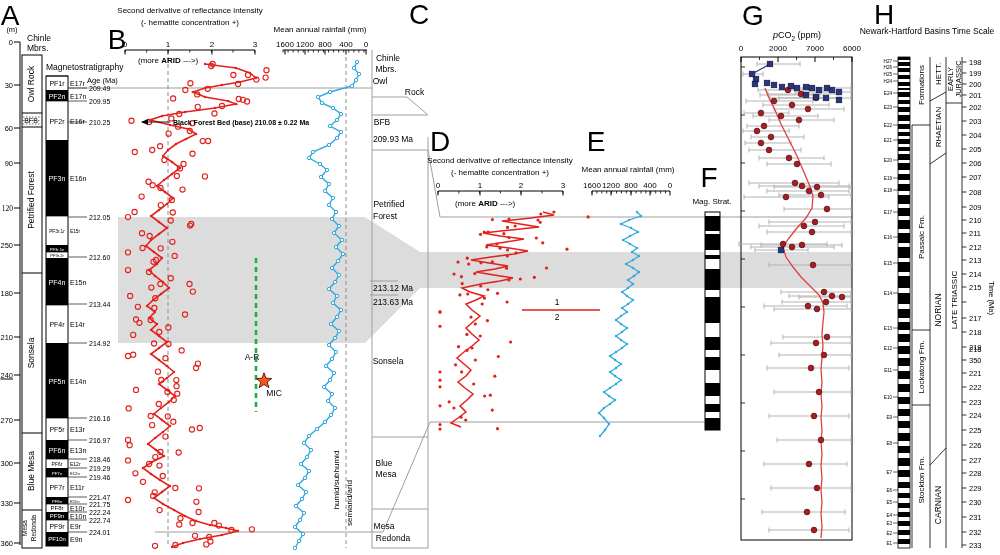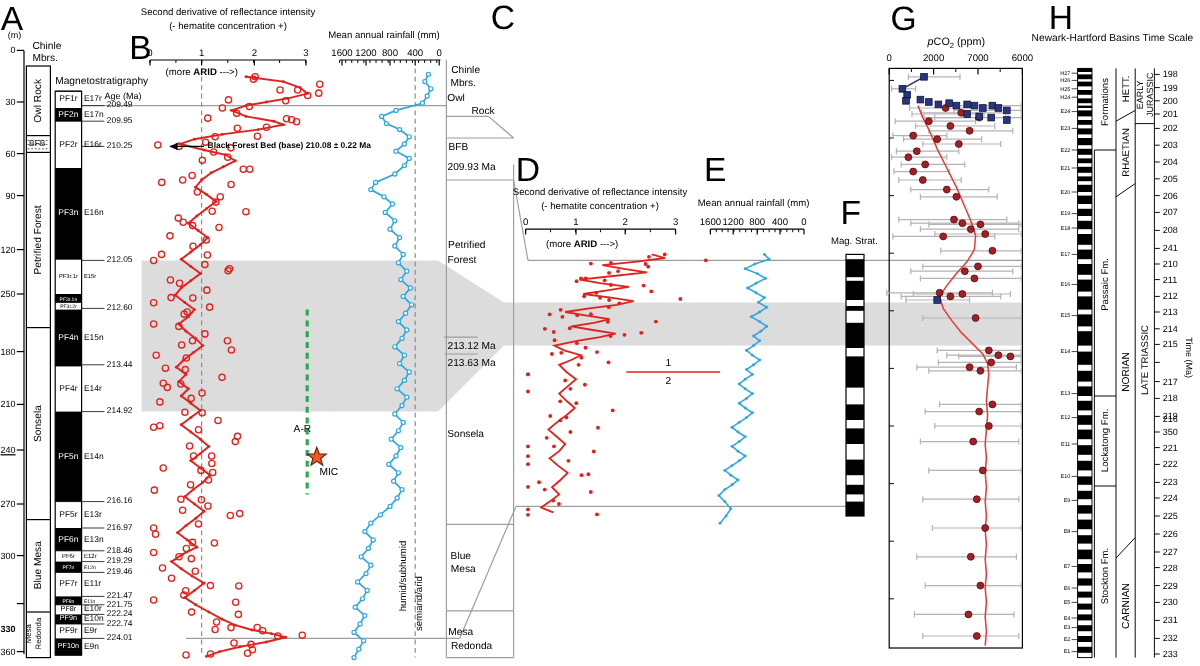--- a/index.html
+++ b/index.html
@@ -1036,28 +1036,28 @@
 
   <div class="abs ctr" style="left:927px;top:31px;font-size:8.5px">Newark-Hartford Basins Time Scale</div>
   <div class="abs vert" style="left:991px;top:298px;font-size:7.5px">Time (Ma)</div>
 
   <div class="abs ctr" style="left:557px;top:302px;font-size:8.5px">1</div>
   <div class="abs ctr" style="left:557px;top:317px;font-size:8.5px">2</div>
 <div class="lb ra" style="left: 13px; top: 42px; font-size: 7.5px;">0</div>
     <div class="lb ra" style="left: 13px; top: 85px; font-size: 7.5px;">30</div>
     <div class="lb ra" style="left: 13px; top: 128px; font-size: 7.5px;">60</div>
     <div class="lb ra" style="left: 13px; top: 163px; font-size: 7.5px;">90</div>
-    <div class="lb ra" style="left: 13px; top: 208px; font-size: 7.5px;">120</div>
+    <div class="lb ra" style="left: 13px; top: 208px; font-size: 7.5px; font-family: Liberation Serif, serif;">120</div>
     <div class="lb ra" style="left: 13px; top: 245px; font-size: 7.5px;">250</div>
     <div class="lb ra" style="left: 13px; top: 293px; font-size: 7.5px;">180</div>
     <div class="lb ra" style="left: 13px; top: 337px; font-size: 7.5px;">210</div>
     <div class="lb ra" style="left: 13px; top: 375px; font-size: 7.5px; text-decoration: underline;">240</div>
     <div class="lb ra" style="left: 13px; top: 420px; font-size: 7.5px;">270</div>
     <div class="lb ra" style="left: 13px; top: 463px; font-size: 7.5px;">300</div>
-    <div class="lb ra" style="left: 13px; top: 524px; font-size: 7.5px; font-weight: bold;">330</div>
+    <div class="lb ra" style="left: 13px; top: 503px; font-size: 7.5px;">330</div>
     <div class="lb ra" style="left: 13px; top: 543px; font-size: 7.5px;">360</div>
     <div class="lb rot" style="left: 31px; top: 84px; font-size: 8.5px;">Owl Rock</div>
     <div class="lb" style="left: 31px; top: 120px; font-size: 7px;">BFB</div>
     <div class="lb rot" style="left: 31px; top: 200px; font-size: 8.5px;">Petrified Forest</div>
     <div class="lb rot" style="left: 31px; top: 353px; font-size: 8.5px;">Sonsela</div>
     <div class="lb rot" style="left: 31px; top: 471px; font-size: 8.5px;">Blue Mesa</div>
     <div class="lb rot" style="left: 24px; top: 528px; font-size: 6.5px;">Mesa</div>
     <div class="lb rot" style="left: 33px; top: 528px; font-size: 6.5px;">Redonda</div>
     <div class="lb" style="left: 57px; top: 83px; font-size: 7px; color: rgb(0, 0, 0);">PF1r</div>
     <div class="lb la" style="left: 70px; top: 83px; font-size: 7px;">E17r</div>
@@ -1128,21 +1128,21 @@
     <div class="lb" style="left: 521px; top: 185px; font-size: 8px;">2</div>
     <div class="lb" style="left: 563px; top: 185px; font-size: 8px;">3</div>
     <div class="lb" style="left: 592px; top: 185px; font-size: 8px;">1600</div>
     <div class="lb" style="left: 611px; top: 185px; font-size: 8px;">1200</div>
     <div class="lb" style="left: 631px; top: 185px; font-size: 8px;">800</div>
     <div class="lb" style="left: 650px; top: 185px; font-size: 8px;">400</div>
     <div class="lb" style="left: 670px; top: 185px; font-size: 8px;">0</div>
     <div class="lb" style="left: 388px; top: 58px; font-size: 8.5px;">Chinle</div>
     <div class="lb" style="left: 386px; top: 69px; font-size: 8.5px;">Mbrs.</div>
     <div class="lb" style="left: 380px; top: 81px; font-size: 8.5px;">Owl</div>
-    <div class="lb" style="left: 382px; top: 92px; font-size: 8.5px; padding-left: 41px;">Rock</div>
+    <div class="lb" style="left: 394px; top: 92px; font-size: 8.5px; padding-left: 41px;">Rock</div>
     <div class="lb" style="left: 382px; top: 122px; font-size: 8.5px;">BFB</div>
     <div class="lb" style="left: 393px; top: 139px; font-size: 8.5px;">209.93 Ma</div>
     <div class="lb" style="left: 389px; top: 204px; font-size: 8.5px;">Petrified</div>
     <div class="lb" style="left: 385px; top: 216px; font-size: 8.5px;">Forest</div>
     <div class="lb" style="left: 393px; top: 288px; font-size: 8.5px;">213.12 Ma</div>
     <div class="lb" style="left: 393px; top: 302px; font-size: 8.5px;">213.63 Ma</div>
     <div class="lb" style="left: 388px; top: 361px; font-size: 8.5px;">Sonsela</div>
     <div class="lb" style="left: 384px; top: 463px; font-size: 8.5px;">Blue</div>
     <div class="lb" style="left: 386px; top: 474px; font-size: 8.5px;">Mesa</div>
     <div class="lb" style="left: 384px; top: 526px; font-size: 8.5px;">Mesa</div>
@@ -1194,21 +1194,21 @@
     <div class="lb la" style="left: 969px; top: 73px; font-size: 7.5px;">199</div>
     <div class="lb la" style="left: 969px; top: 84px; font-size: 7.5px; text-align: right;">200</div>
     <div class="lb la" style="left: 969px; top: 95px; font-size: 7.5px;">201</div>
     <div class="lb la" style="left: 969px; top: 107px; font-size: 7.5px;">202</div>
     <div class="lb la" style="left: 969px; top: 121px; font-size: 7.5px;">203</div>
     <div class="lb la" style="left: 969px; top: 135px; font-size: 7.5px;">204</div>
     <div class="lb la" style="left: 969px; top: 149px; font-size: 7.5px;">205</div>
     <div class="lb la" style="left: 969px; top: 163px; font-size: 7.5px;">206</div>
     <div class="lb la" style="left: 969px; top: 177px; font-size: 7.5px;">207</div>
     <div class="lb la" style="left: 969px; top: 192px; font-size: 7.5px;">208</div>
-    <div class="lb la" style="left: 969px; top: 207px; font-size: 7.5px;">241</div>
+    <div class="lb la" style="left: 969px; top: 207px; font-size: 7.5px;">209</div>
     <div class="lb la" style="left: 969px; top: 220px; font-size: 7.5px;">210</div>
     <div class="lb la" style="left: 969px; top: 233px; font-size: 7.5px;">211</div>
     <div class="lb la" style="left: 969px; top: 247px; font-size: 7.5px;">212</div>
     <div class="lb la" style="left: 969px; top: 260px; font-size: 7.5px;">213</div>
     <div class="lb la" style="left: 969px; top: 274px; font-size: 7.5px;">214</div>
     <div class="lb la" style="left: 969px; top: 287px; font-size: 7.5px;">215</div>
     <div class="lb la" style="left: 969px; top: 318px; font-size: 7.5px; margin-top: 31px;">216</div>
     <div class="lb la" style="left: 969px; top: 318px; font-size: 7.5px;">217</div>
     <div class="lb la" style="left: 969px; top: 332px; font-size: 7.5px;">218</div>
     <div class="lb la" style="left: 969px; top: 347px; font-size: 7.5px;">219</div>

